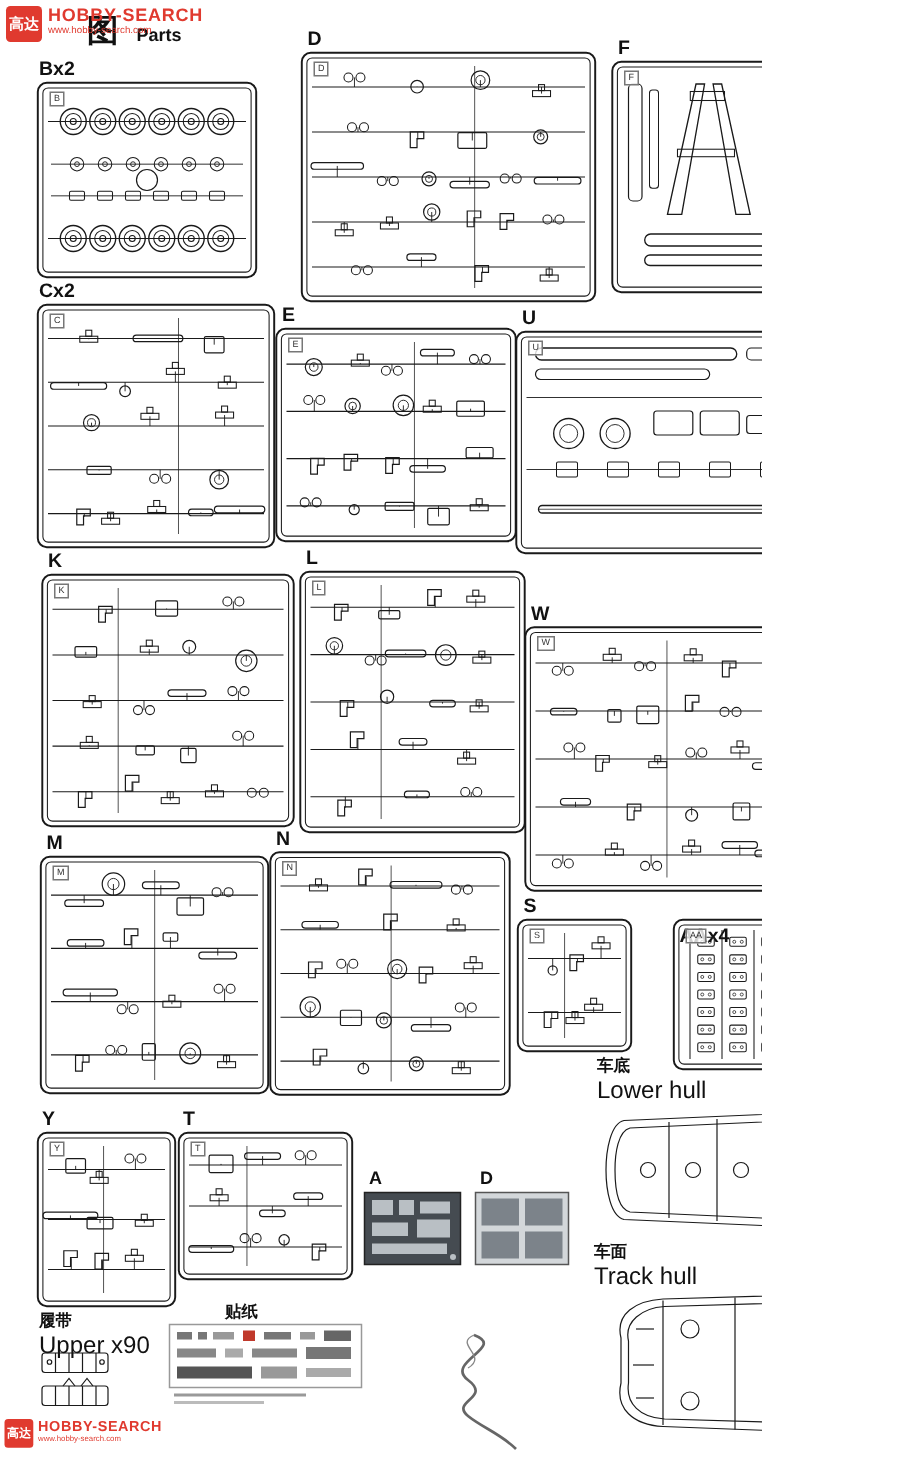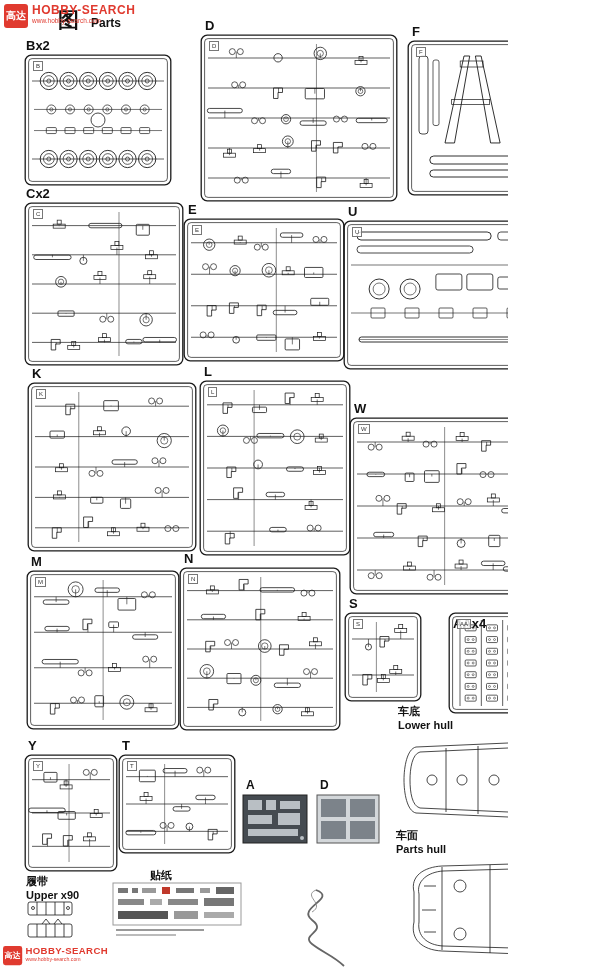--- a/index.html
+++ b/index.html
@@ -16,21 +16,21 @@
   .wm-brand{color:#e03a2f;font-weight:bold;font-size:12px;letter-spacing:.5px}
   .wm-sub{color:#e03a2f;font-size:6.5px}
   .wm-small{transform:scale(.8);transform-origin:left top}
   .sprue-label{position:absolute;font-size:13px;font-weight:bold;color:#111}
   .panel{position:absolute}
   .panel .sprue-art{width:100%;height:100%;display:block}
   .tag{position:absolute;top:7px;left:9px;font-size:6px;line-height:1;color:#333;
        border:1px solid #777;padding:1px 2px;background:rgba(255,255,255,.8)}
   .sec{position:absolute;display:flex;flex-direction:column;line-height:1.3}
   .sec-cn{font-size:11px;font-weight:bold}
-  .sec-en{font-size:11px;font-weight:bold}
+  .sec-en{font-size:16px;font-weight:normal}
   .fret-label{position:absolute;font-size:12px;font-weight:bold}
   .art{position:absolute}
   .ln{fill:none;stroke:#1a1a1a;stroke-width:.8}
 </style>
 </head>
 <body>
 
 <div class="page">
 
   <div class="wm" style="left:4px;top:4px">
@@ -973,21 +973,21 @@
     <circle class="ln" cx="34" cy="46" r="5"></circle>
       <circle class="ln" cx="64" cy="46" r="5"></circle>
     <circle class="ln" cx="96" cy="46" r="5"></circle>
       <circle class="ln" cx="128" cy="46" r="5"></circle>
     <circle class="ln" cx="160" cy="46" r="5"></circle>
     <rect class="ln" x="170" y="30" width="16" height="32" rx="3"></rect>
   </svg>
 
   <div class="sec" style="left:396px;top:828px">
     <span class="sec-cn">车面</span>
-    <span class="sec-en">Parts hull</span>
+    <span class="sec-en">Track hull</span>
   </div>
   <svg class="art" style="left:398px;top:856px" width="210" height="110" viewBox="0 0 210 110">
     <path class="ln" stroke-width="1.2" d="M 16 36 C 12 20 26 11 44 10 L 150 7 C 192 9 204 30 204 55 C 204 83 188 99 150 99 L 44 95 C 24 94 12 83 16 66 Z"></path>
     <path class="ln" stroke-width="0.6" d="M 21 38 C 18 25 30 16 45 15 L 149 12 C 186 14 198 33 198 55 C 198 79 184 93 149 93 L 45 90 C 29 89 19 80 21 66 Z"></path>
     <circle class="ln" stroke-width="1" cx="140" cy="54" r="24"></circle>
     <circle class="ln" cx="140" cy="54" r="18"></circle>
     <circle class="ln" cx="140" cy="54" r="3"></circle>
     <circle class="ln" cx="160" cy="30" r="6"></circle>
     <circle class="ln" cx="62" cy="30" r="6"></circle>
     <circle class="ln" cx="62" cy="78" r="6"></circle>

